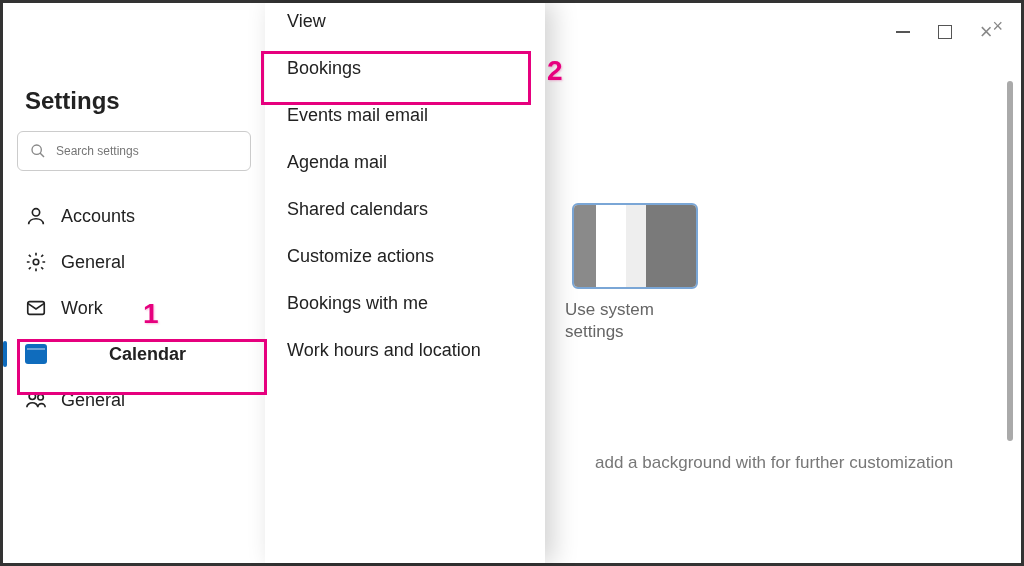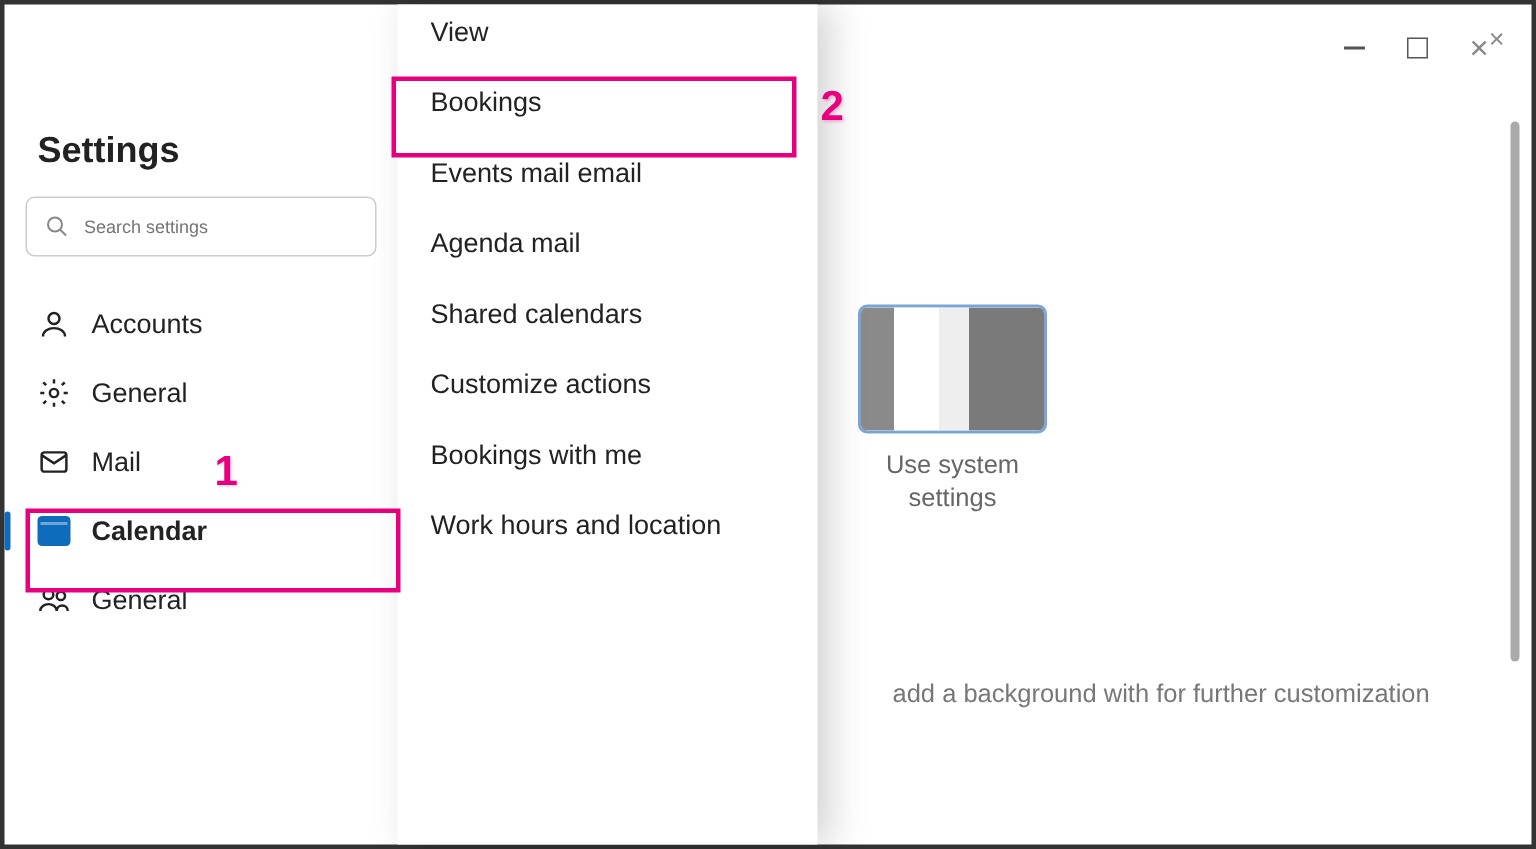--- a/index.html
+++ b/index.html
@@ -14,31 +14,31 @@
     .scrollbar-track { position: absolute; right: 6px; top: 78px; width: 8px; height: 380px; }
     .scrollbar-thumb { width: 6px; height: 360px; background: #aaa; border-radius: 3px; }
 
     .sidebar { position: absolute; left: 0; top: 70px; width: 262px; padding: 0 14px; }
     .settings-title { font-size: 24px; font-weight: 600; color: #222; margin: 14px 0 16px 8px; }
     .search-box { display: flex; align-items: center; border: 1px solid #ccc; border-radius: 6px; height: 40px; padding: 0 12px; margin-bottom: 22px; background: #fff; }
     .search-icon { width: 16px; height: 16px; margin-right: 10px; }
     .search-input { border: none; outline: none; font-size: 12px; color: #666; flex: 1; background: transparent; }
     .nav-item { display: flex; align-items: center; height: 46px; padding: 0 8px; cursor: pointer; font-size: 18px; color: #222; position: relative; }
     .nav-item .nav-icon { width: 22px; height: 22px; margin-right: 14px; display: flex; align-items: center; justify-content: center; }
-    .nav-item.selected { font-weight: 700; }
+    .nav-item.selected { font-weight: 700; gap: 48px; }
     .nav-item.selected::before { content: ""; position: absolute; left: -14px; top: 10px; width: 4px; height: 26px; background: #0f6cbd; border-radius: 2px; }
     .nav-icon svg { width: 22px; height: 22px; }
     .cal-icon-box { width: 22px; height: 20px; background: #0f6cbd; border-radius: 3px; position: relative; }
     .cal-icon-box::before { content: ""; position: absolute; left: 2px; top: 4px; width: 18px; height: 2px; background: #fff; opacity: 0.4; }
 
     .subnav { position: absolute; left: 262px; top: 0; width: 280px; height: 100%; background: #fff; padding-top: 8px; box-shadow: 8px 0 24px rgba(0,0,0,0.18); z-index: 20; }
     .subnav-item { height: 47px; display: flex; align-items: flex-start; padding-left: 22px; font-size: 18px; color: #222; cursor: pointer; }
 
     .content { position: absolute; left: 542px; top: 0; right: 0; bottom: 0; padding-top: 200px; z-index: 10; }
-    .theme-card-wrap { text-align: center; width: 140px; margin-left: 20px; }
+    .theme-card-wrap { text-align: left; width: 140px; margin-left: 20px; }
     .theme-thumb { width: 126px; height: 86px; border: 2px solid #7aa6d6; border-radius: 6px; display: flex; overflow: hidden; background: #fff; margin: 0 auto; }
     .theme-thumb .tp1 { width: 22px; background: #8a8a8a; }
     .theme-thumb .tp2 { width: 30px; background: #fff; }
     .theme-thumb .tp3 { width: 20px; background: #eee; }
     .theme-thumb .tp4 { flex: 1; background: #7a7a7a; }
     .theme-label { font-size: 17px; color: #666; margin-top: 10px; line-height: 1.3; }
     .bg-text { position: absolute; left: 50px; top: 450px; font-size: 17px; color: #777; }
 
     
     .highlight-box { position: absolute; border: 3px solid #e6007e; pointer-events: none; z-index: 60; }
@@ -98,21 +98,21 @@
       <span>General</span>
     </div>
 
     <div class="nav-item">
       <span class="nav-icon">
         <svg viewBox="0 0 24 24" fill="none" stroke="#222" stroke-width="1.8">
             <rect x="3" y="5" width="18" height="14" rx="2"></rect>
             <path d="M3 7l9 6 9-6"></path>
           </svg>
       </span>
-      <span>Mail</span>
+      <span>Work</span>
     </div>
 
     <div class="nav-item selected">
       <span class="nav-icon">
         <div class="cal-icon-box"></div>
       </span>
       <span>Calendar</span>
     </div>
 
     <div class="nav-item">

